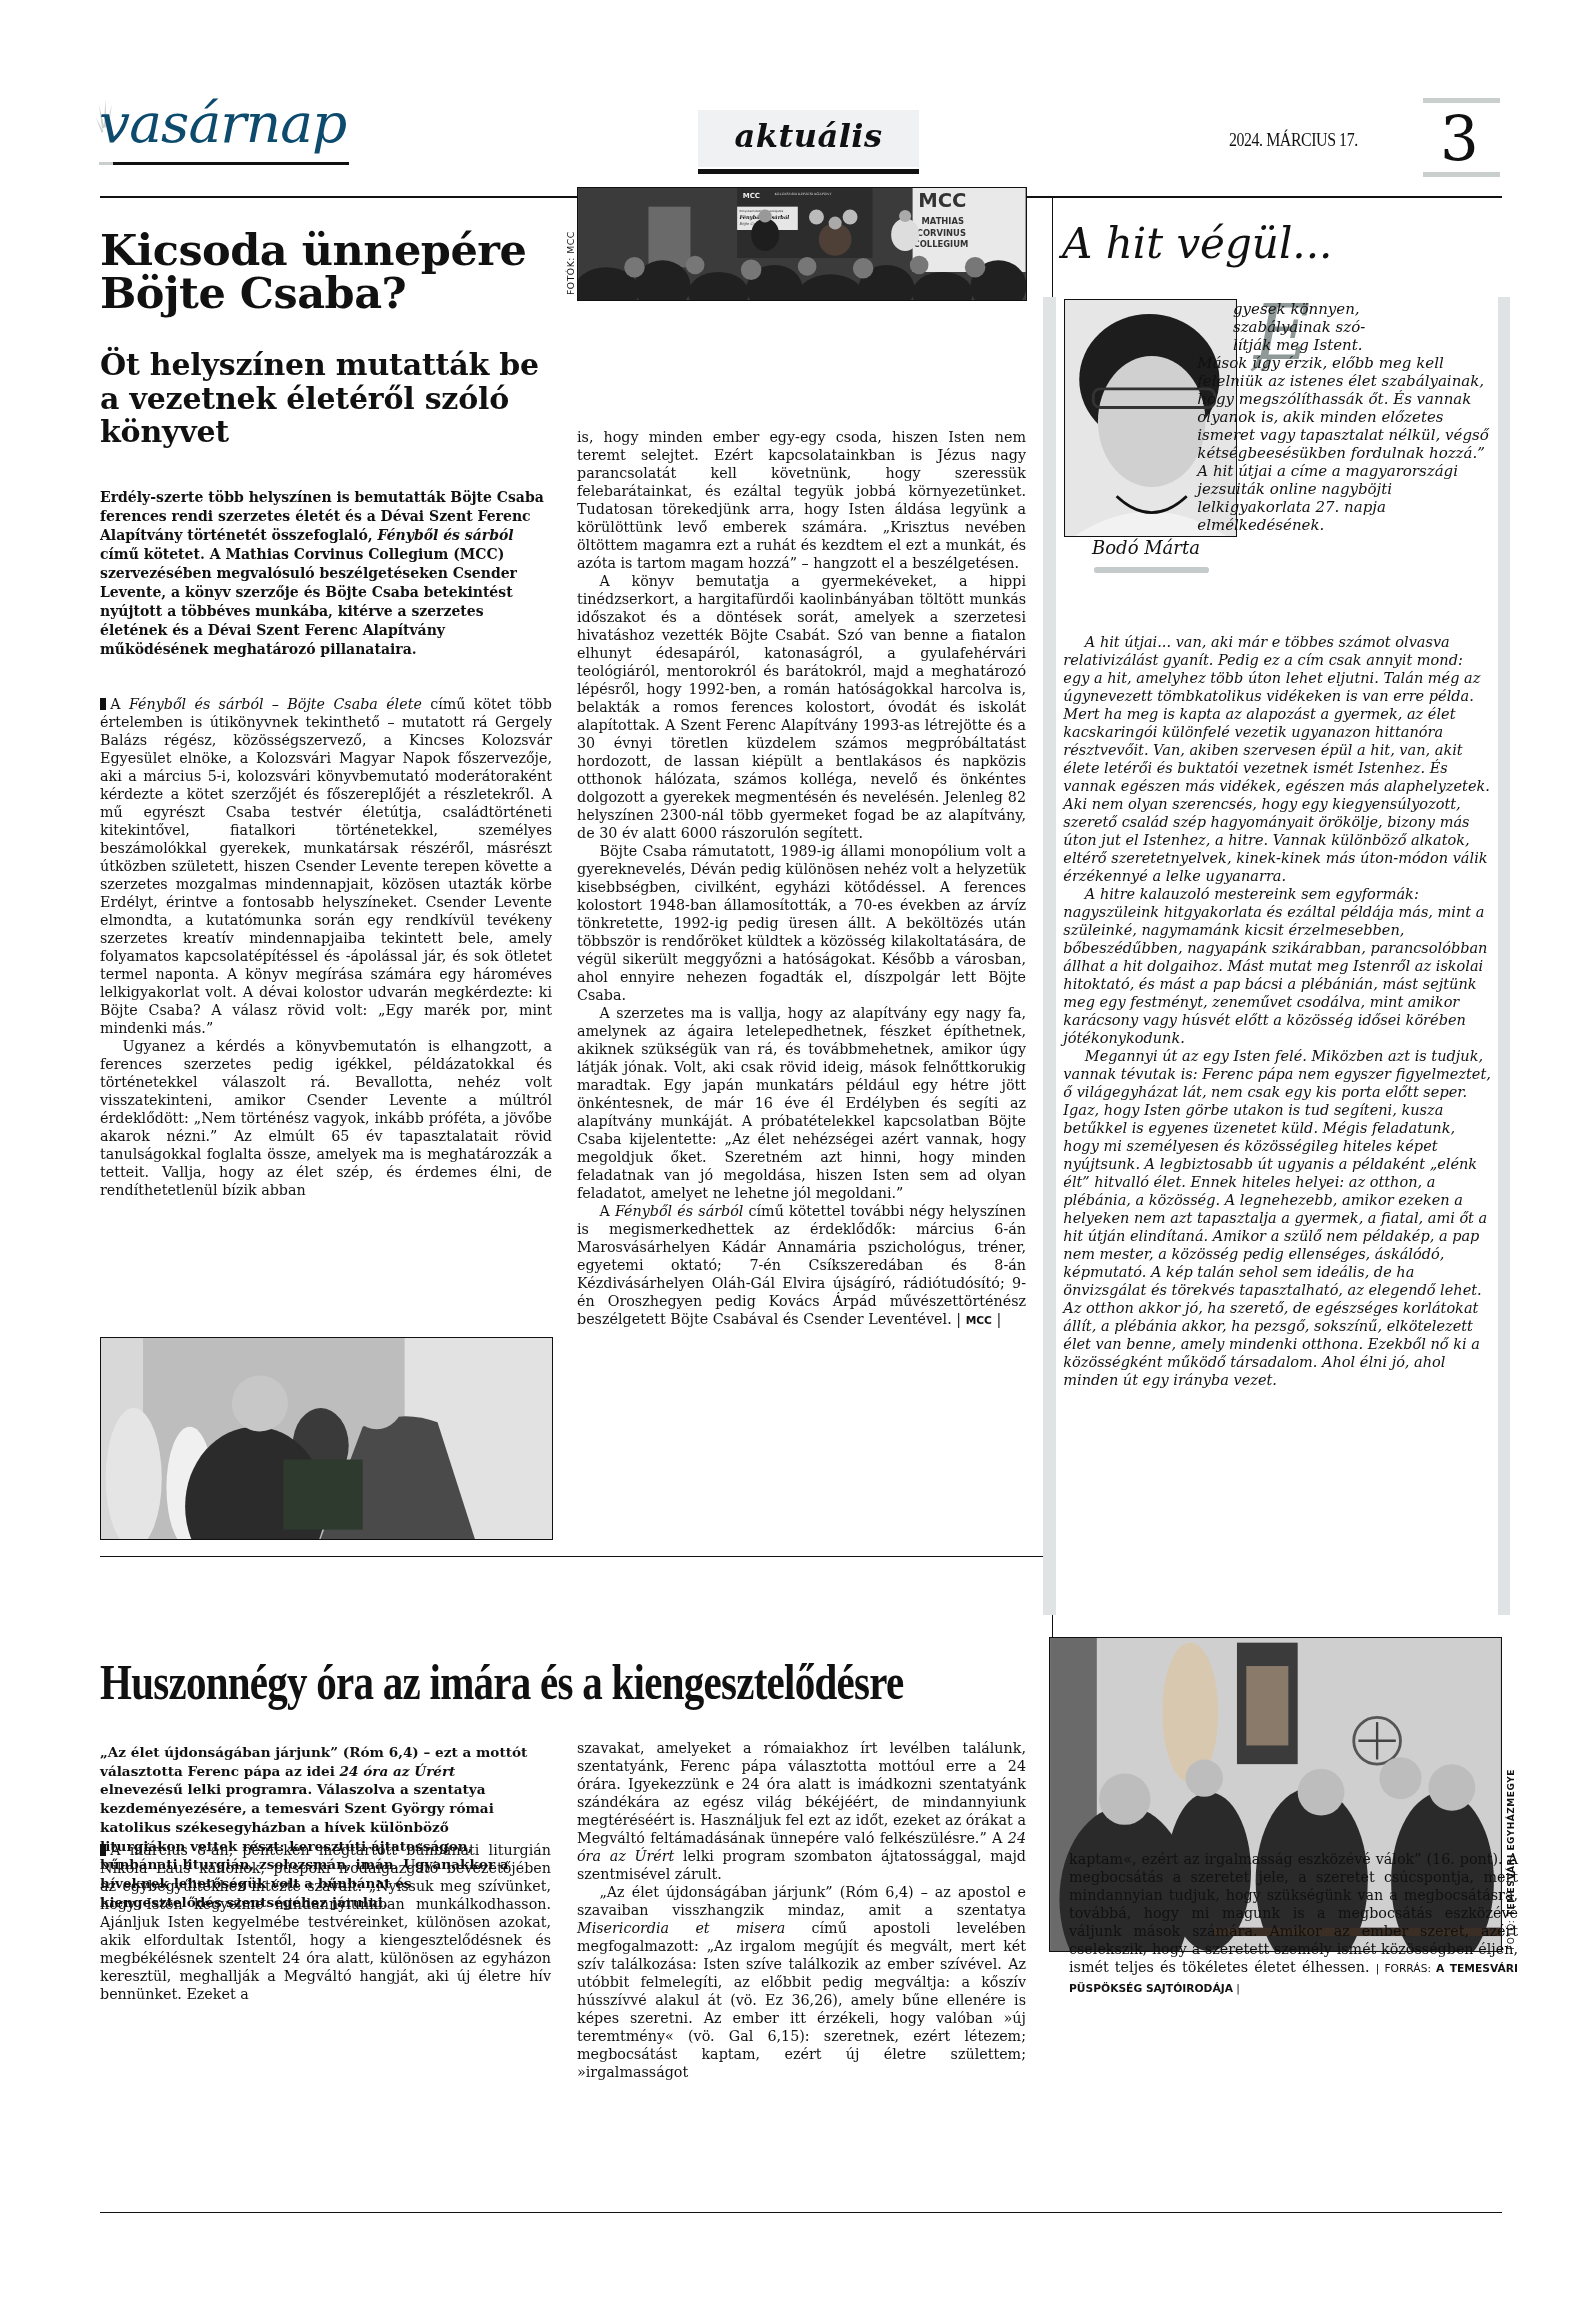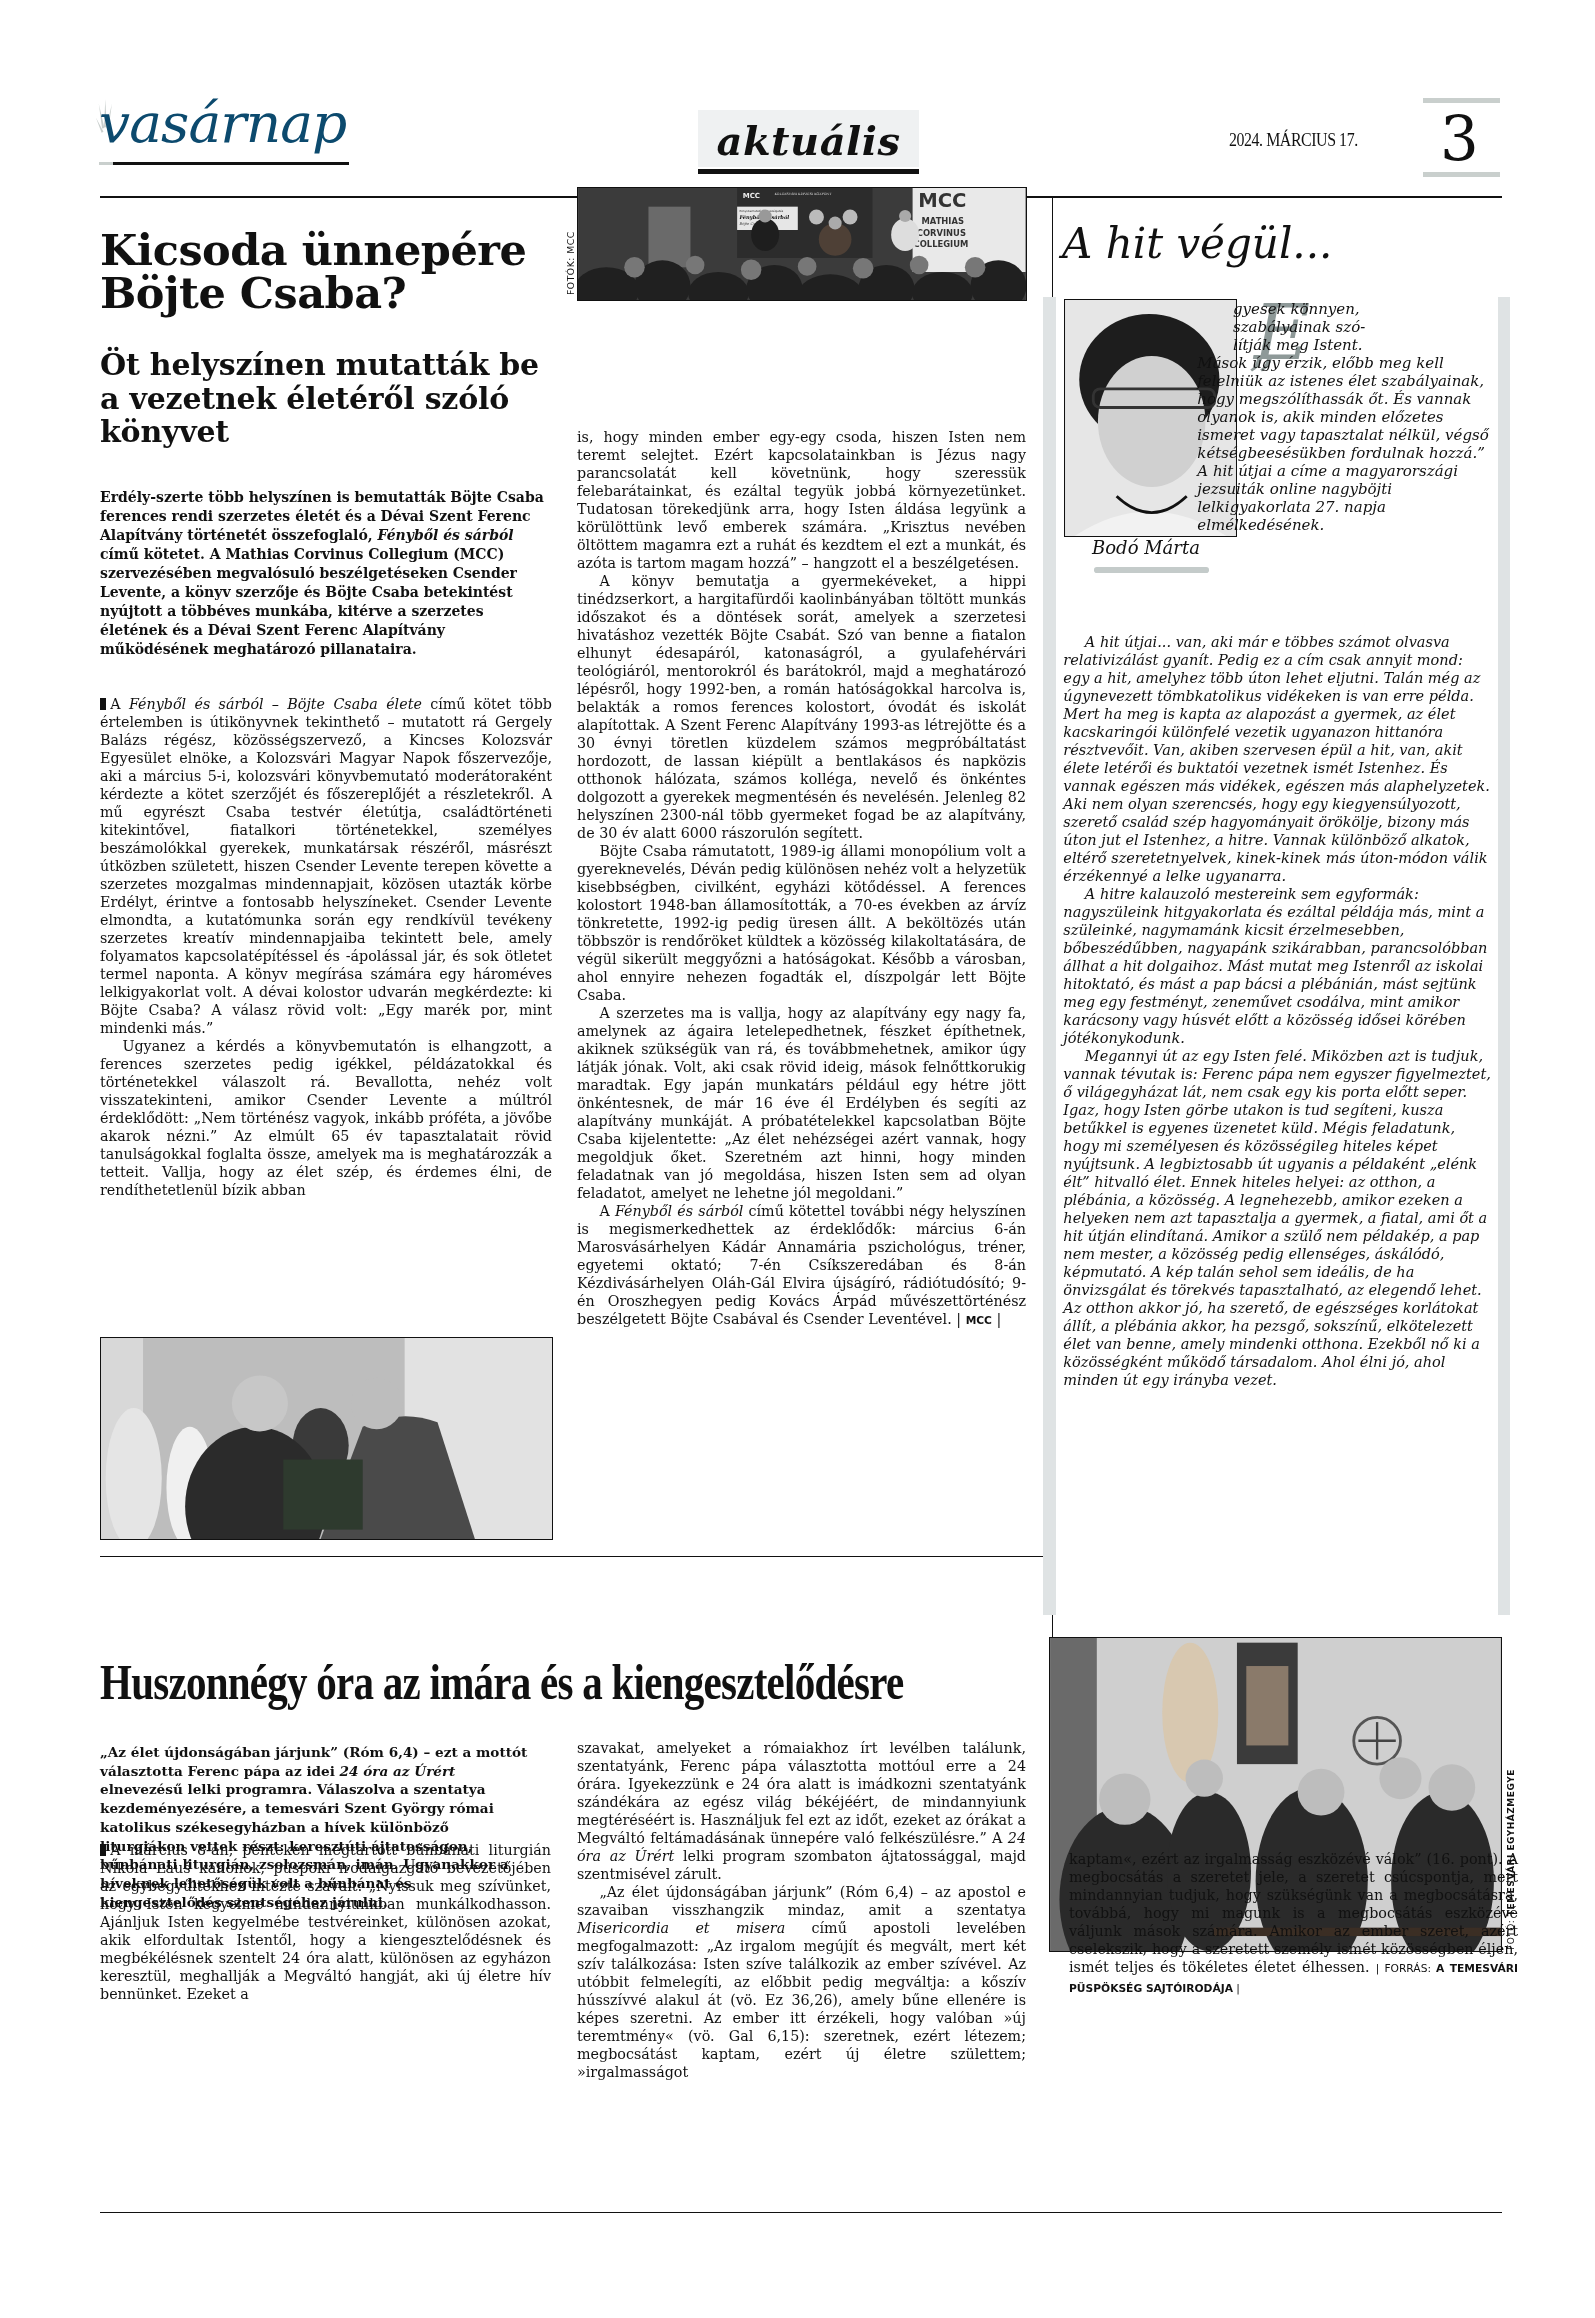--- a/index.html
+++ b/index.html
@@ -4,21 +4,21 @@
 <style>
   html, body { margin:0; padding:0; background:#ffffff; }
   body { width:1595px; height:2319px; position:relative; overflow:hidden; font-family:"DejaVu Serif", serif; color:#111; }
   .abs { position:absolute; }
   
   .masthead { left:99px; top:96px; font-family:"DejaVu Serif", serif; font-style:italic; font-size:55px; letter-spacing:-0.9px; color:#0c4a6e; line-height:1; }
   .mast-spark { left:96px; top:99px; width:18.7px; height:47px; }
   .mast-line { left:99px; top:162px; width:250px; height:3.3px; background:#111; }
   .mast-line-grey { left:99px; top:162px; width:14px; height:3.3px; background:#c9cfcd; }
   .section-box { left:698px; top:110px; width:221px; height:57px; background:#eff1f2; }
-  .section-label { left:698px; top:117px; width:221px; text-align:center; font-style:italic; font-weight:bold; font-size:40px; letter-spacing:0.5px; }
+  .section-label { left:698px; top:117px; width:221px; text-align:center; font-style:italic; font-weight:bold; font-size:32px; letter-spacing:0.5px; }
   .section-bar { left:698px; top:169px; width:221px; height:4.7px; background:#111; }
   .date { left:1229px; top:129px; font-family:"Liberation Serif", serif; font-size:18.7px; letter-spacing:-0.5px; transform:scaleX(0.85); transform-origin:left; }
   .pageno { left:1440px; top:108px; font-family:"DejaVu Serif", serif; font-size:61px; font-weight:300; line-height:1; }
   .pg-grey-top { left:1423px; top:98px; width:77px; height:4.7px; background:#c9cfcd; }
   .pg-grey-bot { left:1423px; top:172px; width:77px; height:4.7px; background:#c9cfcd; }
   .head-rule { left:100px; top:196px; width:1402px; height:2.3px; background:#111; }
   .vrule { left:1052px; top:197px; width:1.4px; height:1444px; background:#111; }
 
   
   .h1 { left:100px; top:229px; width:449px; font-weight:bold; font-size:43px; line-height:1.0; letter-spacing:-0.5px; }

